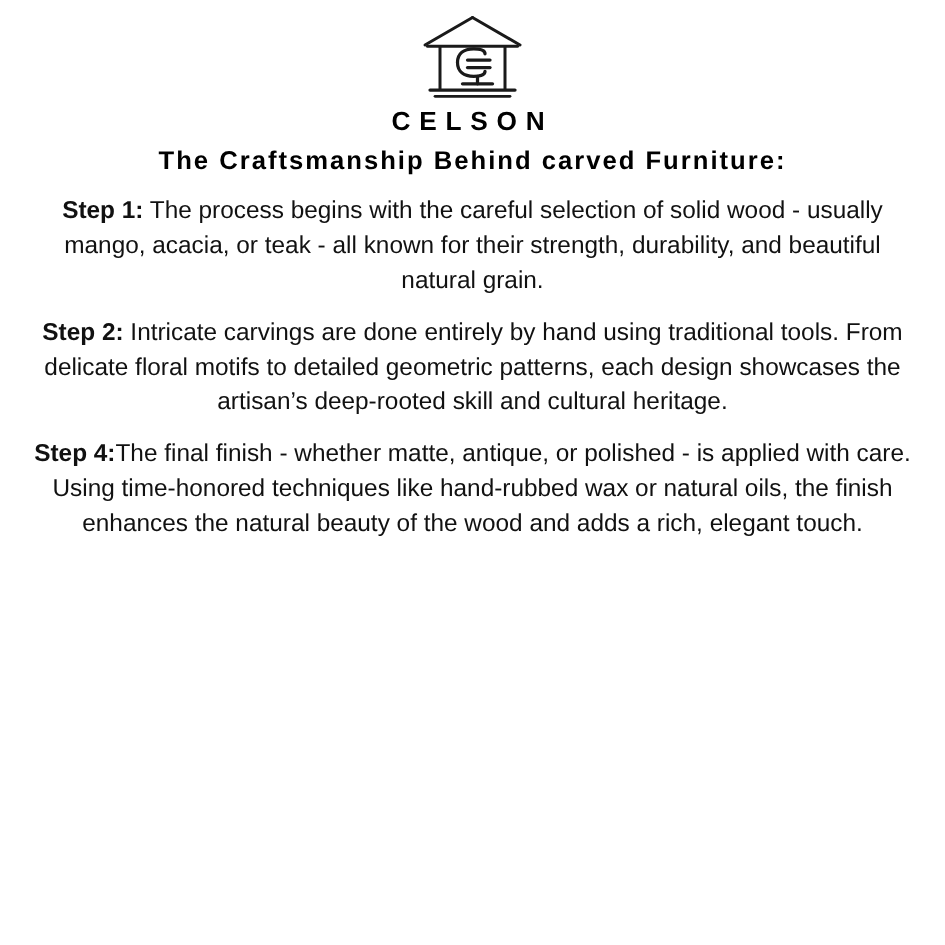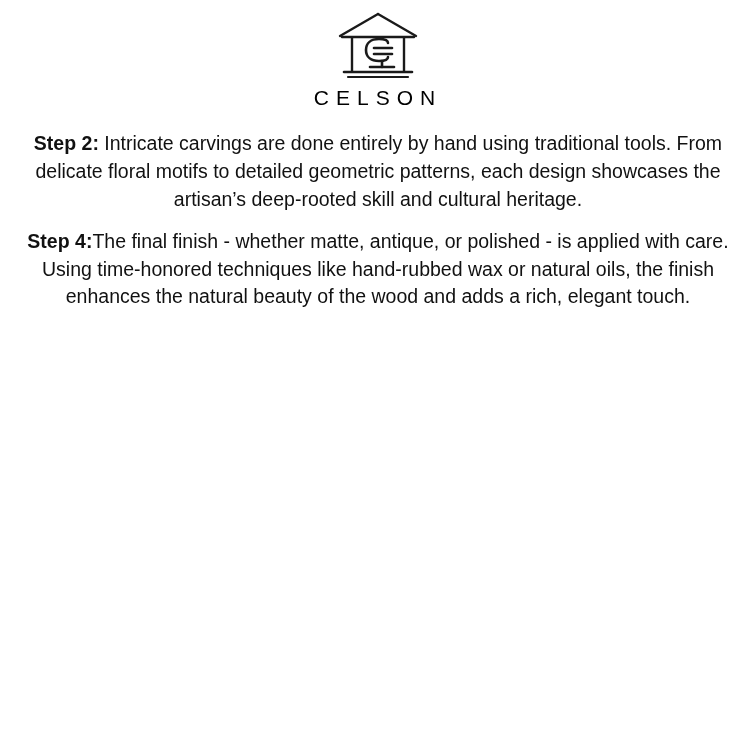--- a/index.html
+++ b/index.html
@@ -25,25 +25,25 @@
   }
   .logo-mark {
     width: 96px;
     height: 72px;
     margin-top: 2px;
     margin-bottom: 2px;
     display: block;
   }
   .brand {
     font-size: 21px;
-    font-weight: normal;
+    font-weight: bold;
     letter-spacing: 7px;
     text-align: right;
     margin-top: 2px;
-    margin-bottom: 20px;
+    margin-bottom: 7px;
     color: #000;
   }
   .headline {
     font-size: 20.5px;
     font-weight: bold;
     letter-spacing: 1.6px;
     text-align: center;
     margin-bottom: 14px;
     color: #000;
     white-space: nowrap;
@@ -86,22 +86,26 @@
     <path d="M58 33 C58 30 55 29 49 29 C41 29 36 33 36 40 C36 47 41 51 49 51 C55 51 58 50 58 47" stroke="#1a1a1a" stroke-width="2.6" fill="none" stroke-linecap="round"></path>
 
     <path d="M44 38 H62" stroke="#1a1a1a" stroke-width="2.6" fill="none" stroke-linecap="round"></path>
     <path d="M44 44 H62" stroke="#1a1a1a" stroke-width="2.6" fill="none" stroke-linecap="round"></path>
     <path d="M52 51 V57" stroke="#1a1a1a" stroke-width="2.6" fill="none" stroke-linecap="round"></path>
     <path d="M40 57 H64" stroke="#1a1a1a" stroke-width="2.6" fill="none" stroke-linecap="round"></path>
   </svg>
 
   <div class="brand">CELSON</div>
 
+  <div class="headline">The Craftsmanship Behind carved Furniture:</div>
 
 
+  <p class="para">
+    <span class="step-label">Step 1:</span><span> The process begins with the careful selection of solid wood - usually mango, acacia, or teak - all known for their strength, durability, and beautiful natural grain.</span>
+  </p>
 
   <p class="para para-wide">
     <span class="step-label">Step 2:</span><span> Intricate carvings are done entirely by hand using traditional tools. From delicate floral motifs to detailed geometric patterns, each design showcases the artisan’s deep-rooted skill and cultural heritage.</span>
   </p>
 
 
   <p class="para para-wide tight">
     <span class="step-label">Step 4:</span><span>The final finish - whether matte, antique, or polished - is applied with care. Using time-honored techniques like hand-rubbed wax or natural oils, the finish enhances the natural beauty of the wood and adds a rich, elegant touch.</span>
   </p>
 

